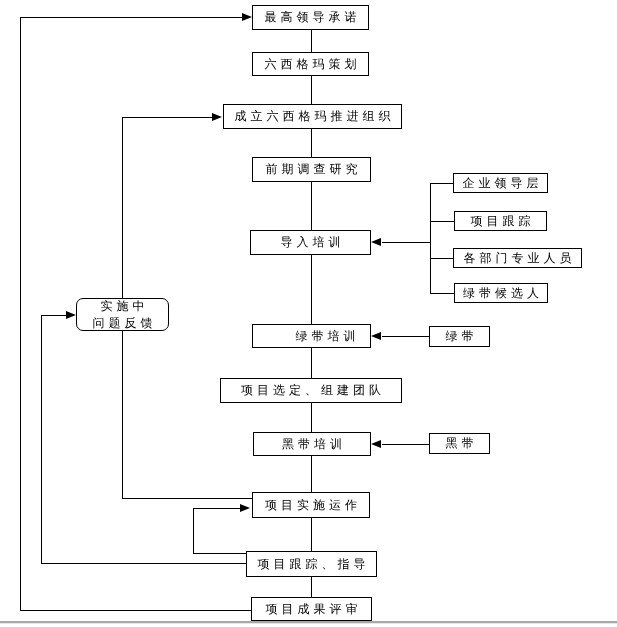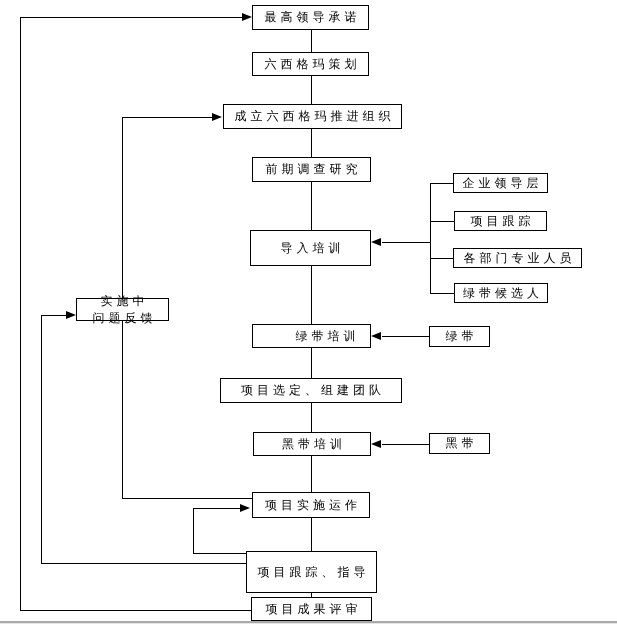--- a/index.html
+++ b/index.html
@@ -62,35 +62,35 @@
   <div class="hline" style="left:382px;top:336px;width:47px;"></div>
   <div class="arr-l" style="left:371px;top:332px;"></div>
 
   <div class="hline" style="left:382px;top:444px;width:47px;"></div>
   <div class="arr-l" style="left:371px;top:440px;"></div>
 
   <div class="box" style="left:252px;top:5px;width:117px;height:25px;">最高领导承诺</div>
   <div class="box" style="left:252px;top:52px;width:117px;height:24px;">六西格玛策划</div>
   <div class="box" style="left:223px;top:104px;width:179px;height:25px;">成立六西格玛推进组织</div>
   <div class="box" style="left:252px;top:157px;width:119px;height:25px;">前期调查研究</div>
-  <div class="box" style="left:250px;top:230px;width:121px;height:36px;">导入培训</div>
+  <div class="box" style="left:250px;top:230px;width:121px;height:25px;">导入培训</div>
   <div class="box" style="left:252px;top:324px;width:119px;height:24px;padding-left:28px;">绿带培训</div>
   <div class="box" style="left:220px;top:378px;width:182px;height:25px;">项目选定、组建团队</div>
   <div class="box" style="left:253px;top:432px;width:118px;height:24px;">黑带培训</div>
   <div class="box" style="left:252px;top:492px;width:118px;height:26px;">项目实施运作</div>
-  <div class="box" style="left:246px;top:551px;width:131px;height:42px;">项目跟踪、指导</div>
+  <div class="box" style="left:246px;top:551px;width:131px;height:26px;">项目跟踪、指导</div>
   <div class="box" style="left:251px;top:597px;width:121px;height:24px;">项目成果评审</div>
 
   <div class="box" style="left:453px;top:173px;width:95px;height:20px;">企业领导层</div>
   <div class="box" style="left:454px;top:211px;width:93px;height:20px;">项目跟踪</div>
   <div class="box" style="left:453px;top:248px;width:129px;height:20px;">各部门专业人员</div>
   <div class="box" style="left:454px;top:283px;width:94px;height:20px;">绿带候选人</div>
   <div class="box" style="left:429px;top:326px;width:61px;height:21px;">绿带</div>
   <div class="box" style="left:429px;top:433px;width:61px;height:21px;">黑带</div>
 
-  <div class="box box2" style="left:76px;top:298px;width:93px;height:23px;">
+  <div class="box box2" style="left:76px;top:298px;width:93px;height:33px;border-radius:7px;">
     <div>实施中</div>
     <div>问题反馈</div>
   </div>
 
   <div class="divider-dark"></div>
   <div class="divider-light"></div>
 </div>
 
 </body></html>

